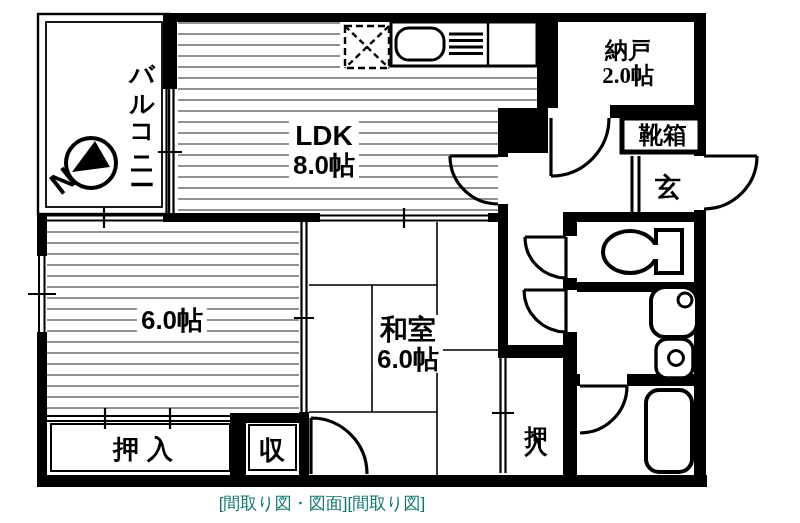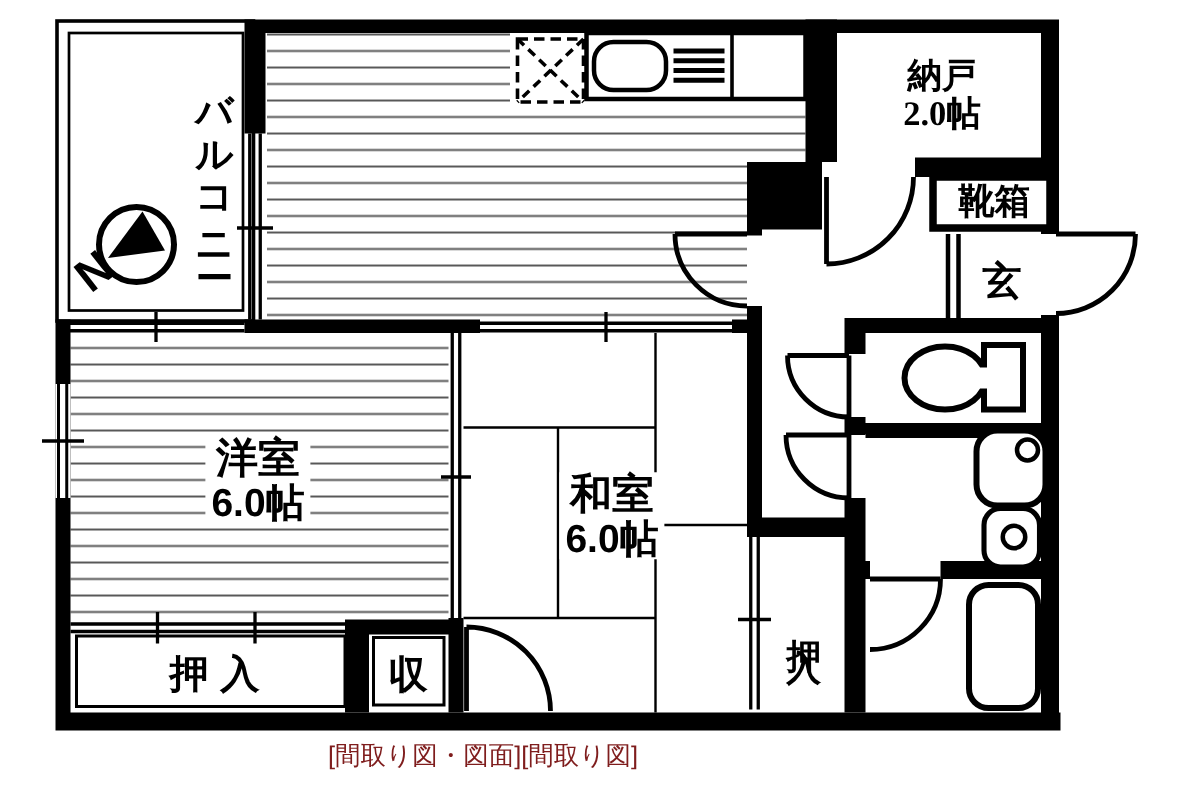--- a/index.html
+++ b/index.html
@@ -12,21 +12,21 @@
   .vtext{writing-mode:vertical-rl;letter-spacing:3px;}
   .l-balcony{font-size:25px;}
   .l-main{font-size:28px;}
   .l-size{font-size:26px;}
   .l-nando{font-size:23px;}
   .l-small{font-size:26px;}
   .l-kutsubako{font-size:24px;}
   .l-oshiire-r{font-size:23px;letter-spacing:6px;}
   .l-n{font-size:31px;transform:translate(-50%,-50%) rotate(-38deg);}
   #caption{position:absolute;left:0;top:492px;width:644px;text-align:center;
-           font-size:17px;font-weight:400;color:#7f1d1d;}
+           font-size:17px;font-weight:400;color:#0f766e;}
 </style>
 </head>
 <body>
 
 <div id="stage">
 
 <svg id="plan-svg" width="800" height="523" viewBox="0 0 800 523">
   <defs>
     <pattern id="hatch" width="12" height="11" patternUnits="userSpaceOnUse">
       <path d="M0,1 H12" stroke="#555" stroke-width="1.3"></path>
@@ -132,32 +132,35 @@
     <path d="M704,156 H757 M757,156 A53,53 0 0 1 704,209"></path>
     <path d="M525,237 H566 M566,237 V278 M525,237 A41,41 0 0 0 566,278"></path>
     <path d="M524,290 H566 M566,290 V332 M524,290 A42,42 0 0 0 566,332"></path>
     <path d="M311,418 V474 M311,418 A56,56 0 0 1 367,474"></path>
     <path d="M580,386 H627 M627,386 A47,47 0 0 1 580,433"></path>
   </g>
 </svg>
 
 <div class="lbl vtext l-balcony" style="left:142px;top:110px;">バルコニー</div>
 
+<div class="lbl bg" style="left:324px;top:150px;">
+  <div class="l-main">LDK</div>
+  <div class="l-size">8.0帖</div>
+</div>
 
 <div class="lbl" style="left:628px;top:64px;font-family:Liberation Serif, serif;">
   <div class="l-nando">納戸</div>
   <div class="l-nando">2.0帖</div>
 </div>
 
 <div class="lbl l-kutsubako" style="left:663px;top:135px;">靴箱</div>
 
 <div class="lbl l-small" style="left:668px;top:187px;">玄</div>
 
 <div class="lbl bg" style="left:172px;top:320px;">
-  <div class="l-main">洋室</div>
   <div class="l-size">6.0帖</div>
 </div>
 
 <div class="lbl bg" style="left:408px;top:344px;">
   <div class="l-main">和室</div>
   <div class="l-size">6.0帖</div>
 </div>
 
 <div class="lbl l-small" style="left:147px;top:449px;letter-spacing:8px;">押入</div>
 

